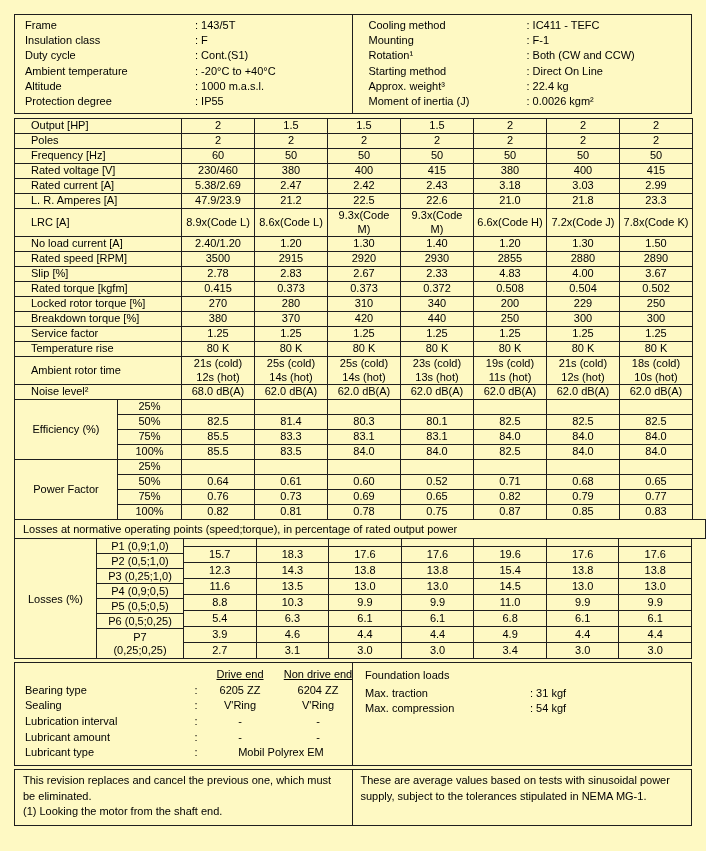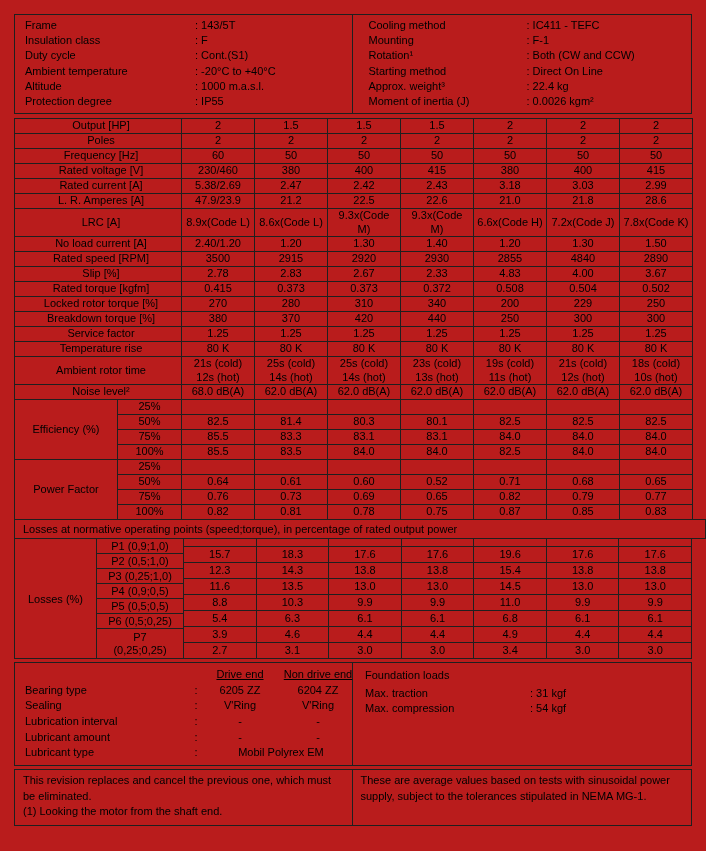--- a/index.html
+++ b/index.html
@@ -1,19 +1,19 @@
 <!DOCTYPE html>
 <html><head>
 <meta charset="utf-8">
 <style>
   html,body{margin:0;padding:0;background:#ffffff;}
   .page{
     position:relative;
     width:706px;height:851px;
-    background:#b91c1c;
+    background:#fef9c3;
     font-family:"Liberation Sans","DejaVu Sans",sans-serif;
     font-size:11px;color:#000;
     overflow:hidden;
     box-sizing:border-box;
     padding:14px 14px 0 14px;
   }
   .box{border:1px solid #1f1f1f;box-sizing:border-box;width:678px;}
   
   .info-box{display:flex;}
   .info-half{box-sizing:border-box;padding:3px 0 4px 10px;}
@@ -24,21 +24,21 @@
   .info-right .info-label{width:158px;flex:0 0 158px;}
   
   .main-block{margin-top:4px;}
   table.grid{border-collapse:collapse;table-layout:fixed;width:678px;}
   table.grid td{
     border:1px solid #1f1f1f;
     height:14px;line-height:13.5px;
     padding:0 2px;overflow:hidden;
     text-align:center;white-space:pre-line;
   }
-  table.grid td.lbl{text-align:center;padding-left:8px;white-space:nowrap;}
+  table.grid td.lbl{text-align:left;padding-left:16px;white-space:nowrap;}
   table.grid td.cat{text-align:center;}
   table.eff{margin-top:-1px;}
   .losses-header{
     box-sizing:border-box;width:692px;margin-top:-1px;
     border:1px solid #1f1f1f;
     padding:2px 0 2px 8px;line-height:14px;
   }
   .losses-body{
     box-sizing:border-box;width:678px;height:121px;margin-top:-1px;
     border:1px solid #1f1f1f;
@@ -204,21 +204,21 @@
             <td class="val">2.99</td>
           </tr>
           <tr>
             <td class="lbl">L. R. Amperes [A]</td>
             <td class="val">47.9/23.9</td>
             <td class="val">21.2</td>
             <td class="val">22.5</td>
             <td class="val">22.6</td>
             <td class="val">21.0</td>
             <td class="val">21.8</td>
-            <td class="val">28.6</td>
+            <td class="val">23.3</td>
           </tr>
           <tr>
             <td class="lbl">LRC [A]</td>
             <td class="val">8.9x(Code L)</td>
             <td class="val">8.6x(Code L)</td>
             <td class="val">9.3x(Code
 M)</td>
             <td class="val">9.3x(Code
 M)</td>
             <td class="val">6.6x(Code H)</td>
@@ -235,21 +235,21 @@
             <td class="val">1.30</td>
             <td class="val">1.50</td>
           </tr>
           <tr>
             <td class="lbl">Rated speed [RPM]</td>
             <td class="val">3500</td>
             <td class="val">2915</td>
             <td class="val">2920</td>
             <td class="val">2930</td>
             <td class="val">2855</td>
-            <td class="val">4840</td>
+            <td class="val">2880</td>
             <td class="val">2890</td>
           </tr>
           <tr>
             <td class="lbl">Slip [%]</td>
             <td class="val">2.78</td>
             <td class="val">2.83</td>
             <td class="val">2.67</td>
             <td class="val">2.33</td>
             <td class="val">4.83</td>
             <td class="val">4.00</td>

